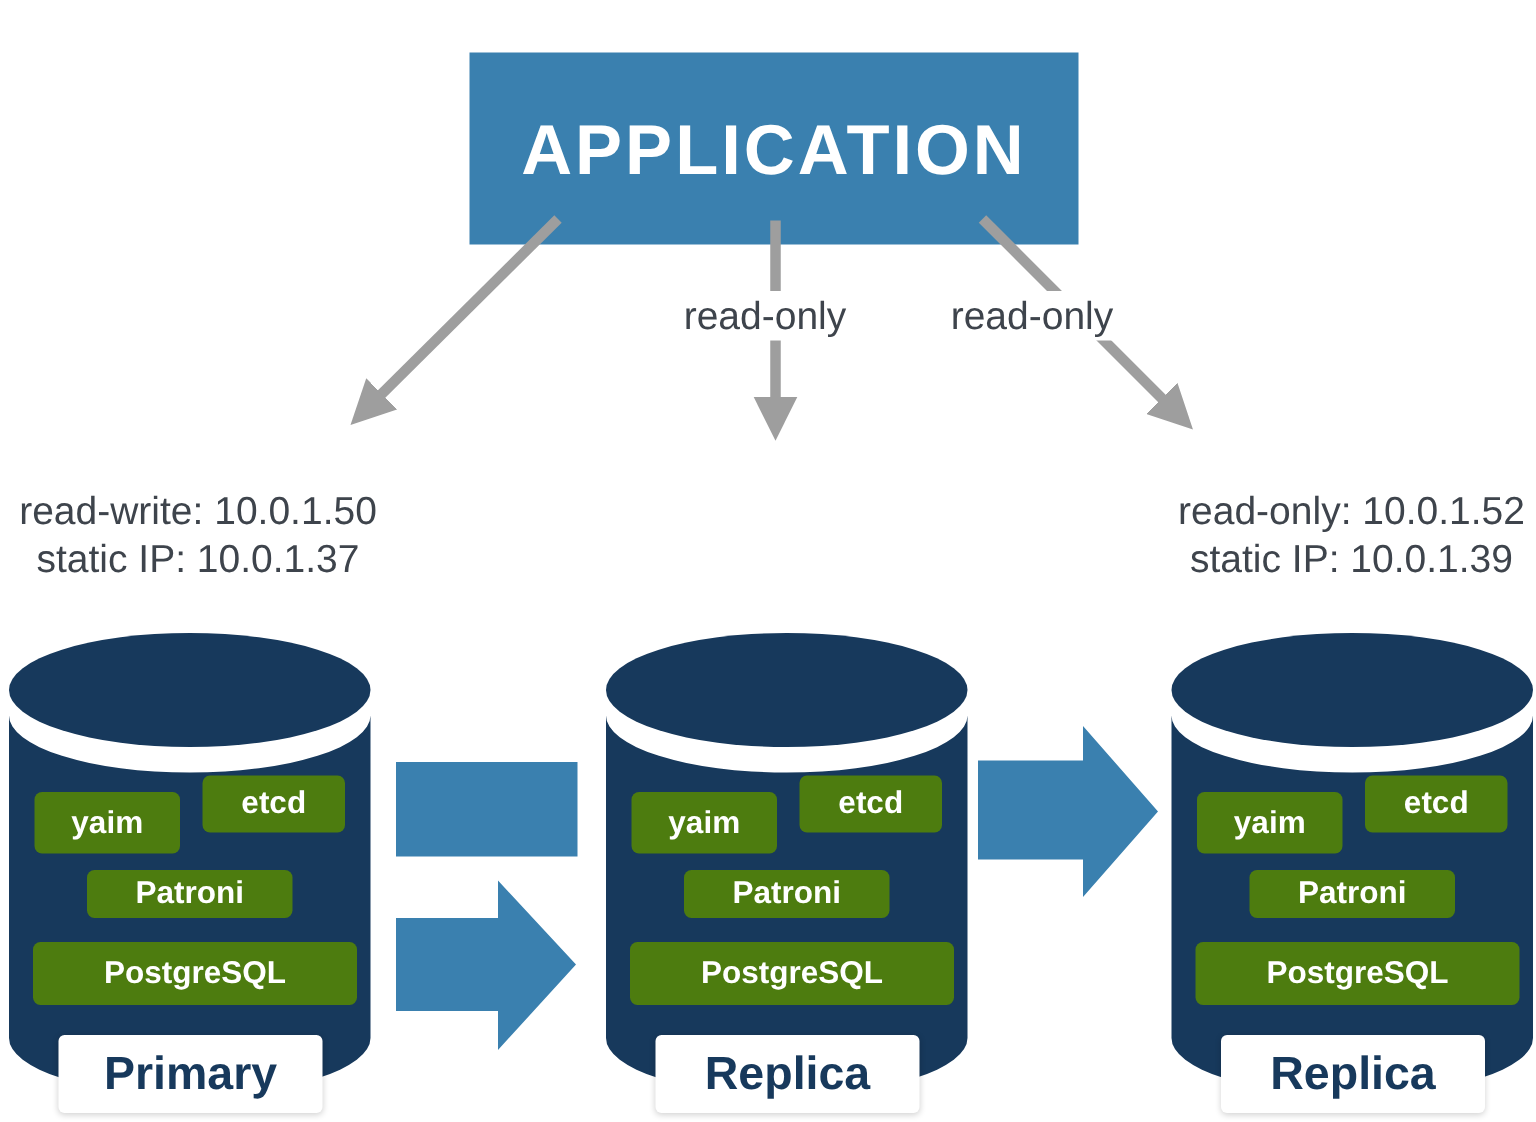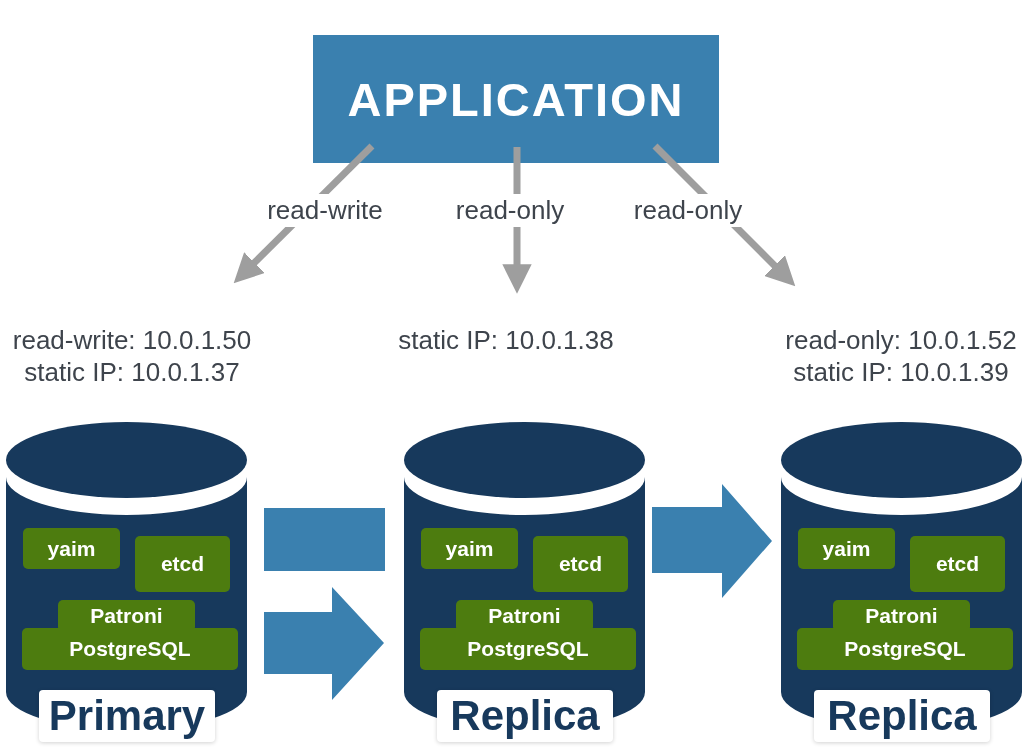--- a/index.html
+++ b/index.html
@@ -61,34 +61,34 @@
     position: absolute;
     background: #4d7c0f;
     border-radius: 5px;
     color: #ffffff;
     font-weight: bold;
     font-size: 21px;
     display: flex; align-items: center; justify-content: center;
     white-space: nowrap;
   }
   .badge.b-yaim      { left: 18px;  top: 108px; width: 97px;  height: 41px; }
-  .badge.b-etcd      { left: 130px; top: 116px; width: 95px;  height: 56px; }
-  .badge.b-patroni   { left: 53px;  top: 160px; width: 137px; height: 32px; margin-top: 20px; }
+  .badge.b-etcd      { left: 130px; top: 97px; width: 95px;  height: 38px; }
+  .badge.b-patroni   { left: 53px;  top: 160px; width: 137px; height: 32px; }
   .badge.b-postgres  { left: 17px;  top: 208px; width: 216px; height: 42px; }
   .role-box {
     position: absolute;
     left: 34px; top: 270px;
     width: 176px; height: 52px;
     background: #ffffff;
     border-radius: 4px;
     box-shadow: 0 1px 4px rgba(0,0,0,0.18);
     display: flex; align-items: center; justify-content: center;
     color: #17395C;
     font-weight: bold;
-    font-size: 42px;
+    font-size: 31px;
   }
 </style>
 </head>
 <body>
 
 <div class="canvas">
 
   <div class="app-box">
     <span>APPLICATION</span>
   </div>
@@ -97,30 +97,28 @@
     <defs>
       <marker id="arrowhead" viewBox="0 0 10 10" refX="6" refY="5" markerWidth="4.2" markerHeight="4.2" orient="auto">
         <path d="M0 0 L10 5 L0 10 Z" fill="#9E9E9E"></path>
       </marker>
     </defs>
     <line x1="372" y1="146" x2="242" y2="275" stroke="#9E9E9E" stroke-width="7" marker-end="url(#arrowhead)"></line>
     <line x1="517" y1="147" x2="517" y2="282" stroke="#9E9E9E" stroke-width="7" marker-end="url(#arrowhead)"></line>
     <line x1="655" y1="146" x2="787" y2="278" stroke="#9E9E9E" stroke-width="7" marker-end="url(#arrowhead)"></line>
   </svg>
 
-  <div class="conn-label" style="left:325px; top:194px;">read-write</div>
   <div class="conn-label" style="left:510px; top:194px;">read-only</div>
   <div class="conn-label" style="left:688px; top:194px;">read-only</div>
 
   <div class="ip-label" style="left:-3px;">
     <div>read-write: 10.0.1.50</div>
     <div>static IP: 10.0.1.37</div>
   </div>
   <div class="ip-label" style="left:371px;">
-    <div>static IP: 10.0.1.38</div>
   </div>
   <div class="ip-label" style="left:766px;">
     <div>read-only: 10.0.1.52</div>
     <div>static IP: 10.0.1.39</div>
   </div>
 
   <svg class="overlay" width="1024" height="748">
     <rect x="264" y="508" width="121" height="63" fill="#3A80AF"></rect>
     <polygon points="264,612 332,612 332,587 384,643 332,700 332,674 264,674" fill="#3A80AF"></polygon>
     <polygon points="652,507 722,507 722,484 772,541 722,598 722,573 652,573" fill="#3A80AF"></polygon>

